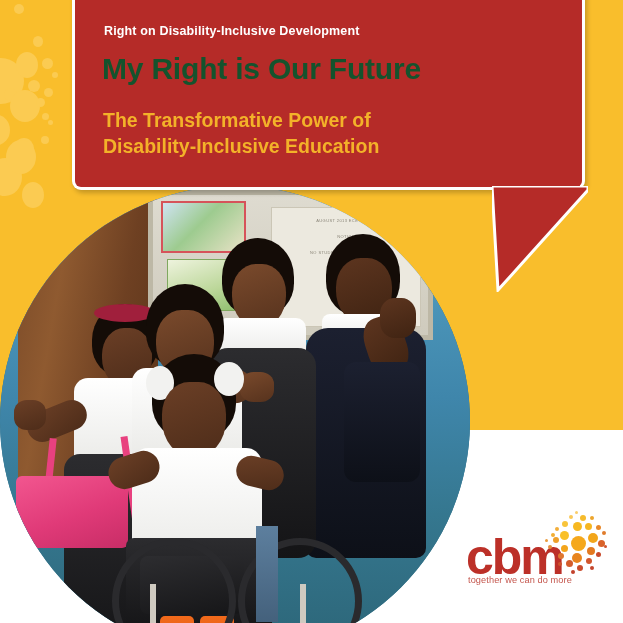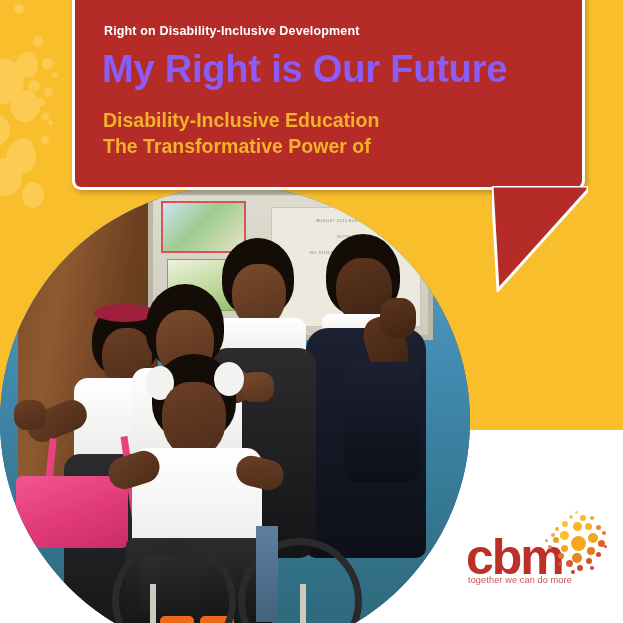--- a/index.html
+++ b/index.html
@@ -207,23 +207,23 @@
     top: 24px;
     font-size: 12.5px;
     font-weight: bold;
     color: #ffffff;
     letter-spacing: 0.15px;
   }
   .title {
     position: absolute;
     left: 102px;
     top: 47px;
-    font-size: 38px;
+    font-size: 30px;
     font-weight: bold;
-    color: #8b5cf6;
+    color: #14532d;
     letter-spacing: -0.2px;
     line-height: 44px;
   }
   .subtitle {
     position: absolute;
     left: 103px;
     top: 108px;
     font-size: 19.5px;
     font-weight: bold;
     color: #F3B229;
@@ -399,22 +399,22 @@
   </div>
 
   <div class="bubble"></div>
   <svg class="bubble-tail" viewBox="0 0 96 106">
     <polygon points="0,0 96,0 96,4 6,104" fill="#B52B28" stroke="#ffffff" stroke-width="3"></polygon>
   </svg>
 
   <div class="eyebrow">Right on Disability-Inclusive Development</div>
   <div class="title">My Right is Our Future</div>
   <div class="subtitle">
+    <div>The Transformative Power of</div>
     <div>Disability-Inclusive Education</div>
-    <div>The Transformative Power of</div>
   </div>
 
   <div class="logo">
     <div class="logo-word">cbm</div>
     <div class="logo-tag">together we can do more</div>
     <div class="logo-burst">
       <div class="bdot" style="left:27px;top:22px;width:15px;height:15px;background:#F5A81C;"></div>
       <div class="bdot" style="left:16px;top:17px;width:9px;height:9px;background:#F9C028;"></div>
       <div class="bdot" style="left:44px;top:19px;width:10px;height:10px;background:#F2A61B;"></div>
       <div class="bdot" style="left:29px;top:8px;width:9px;height:9px;background:#F7B820;"></div>

